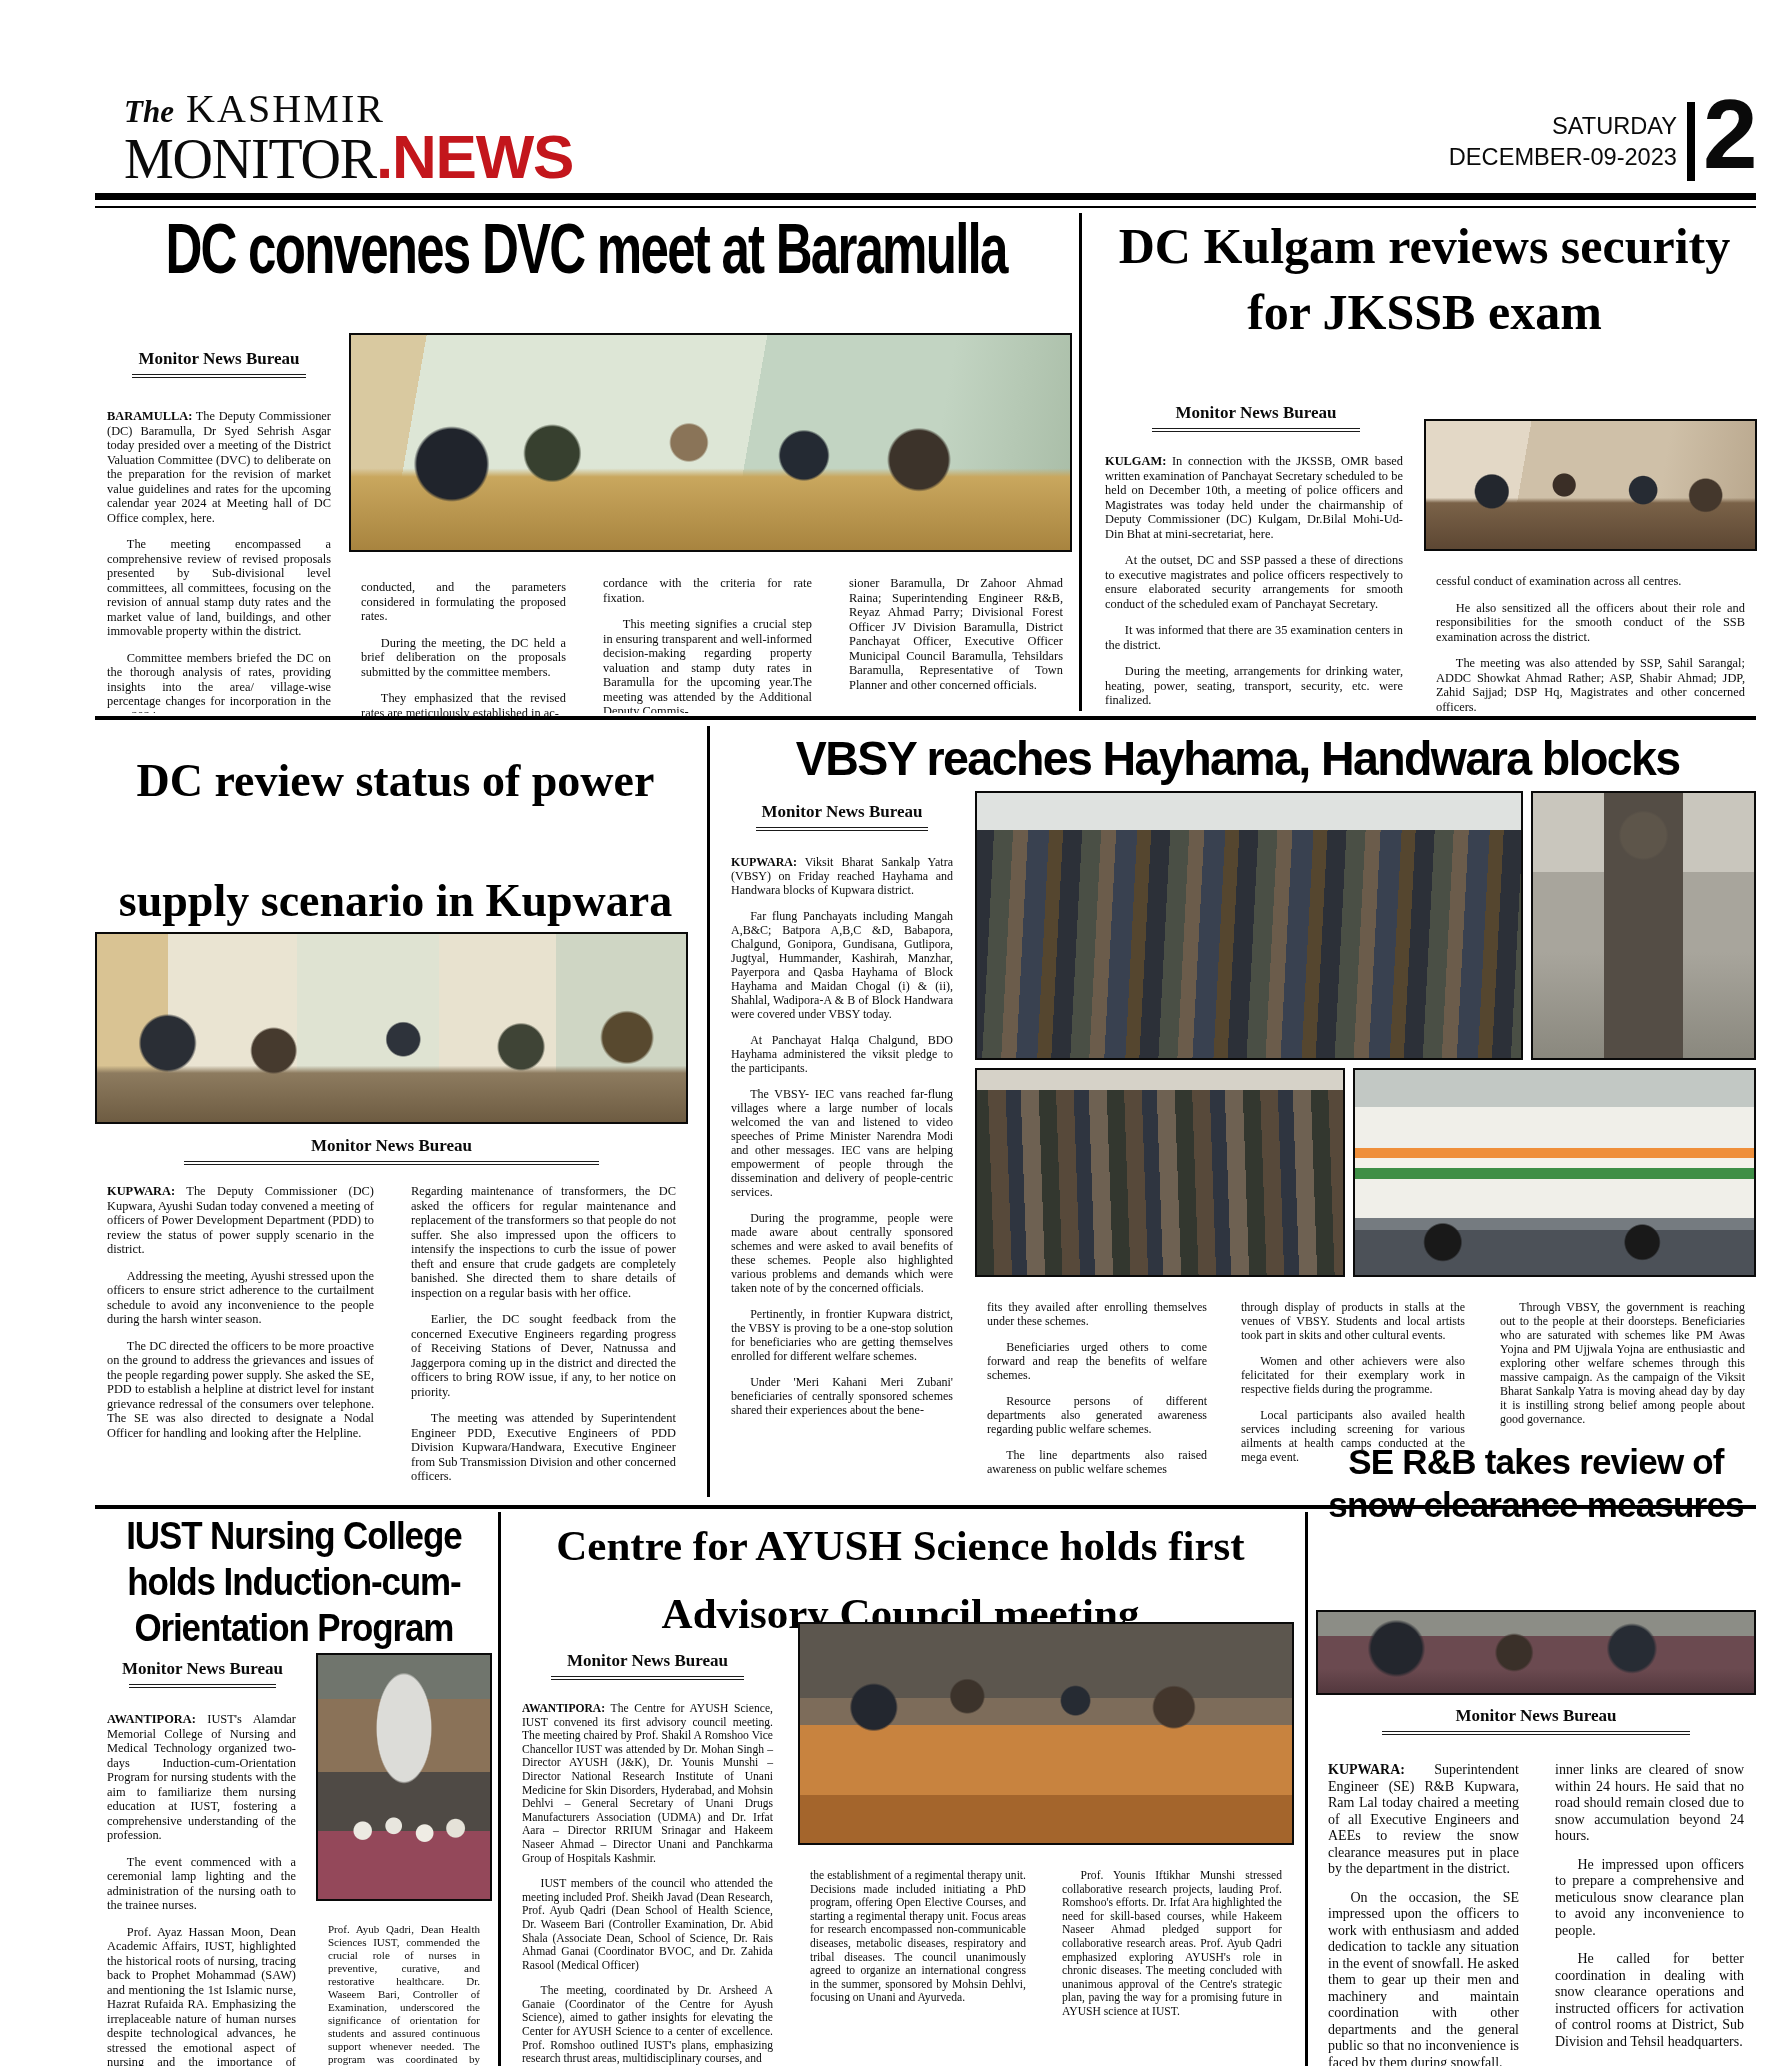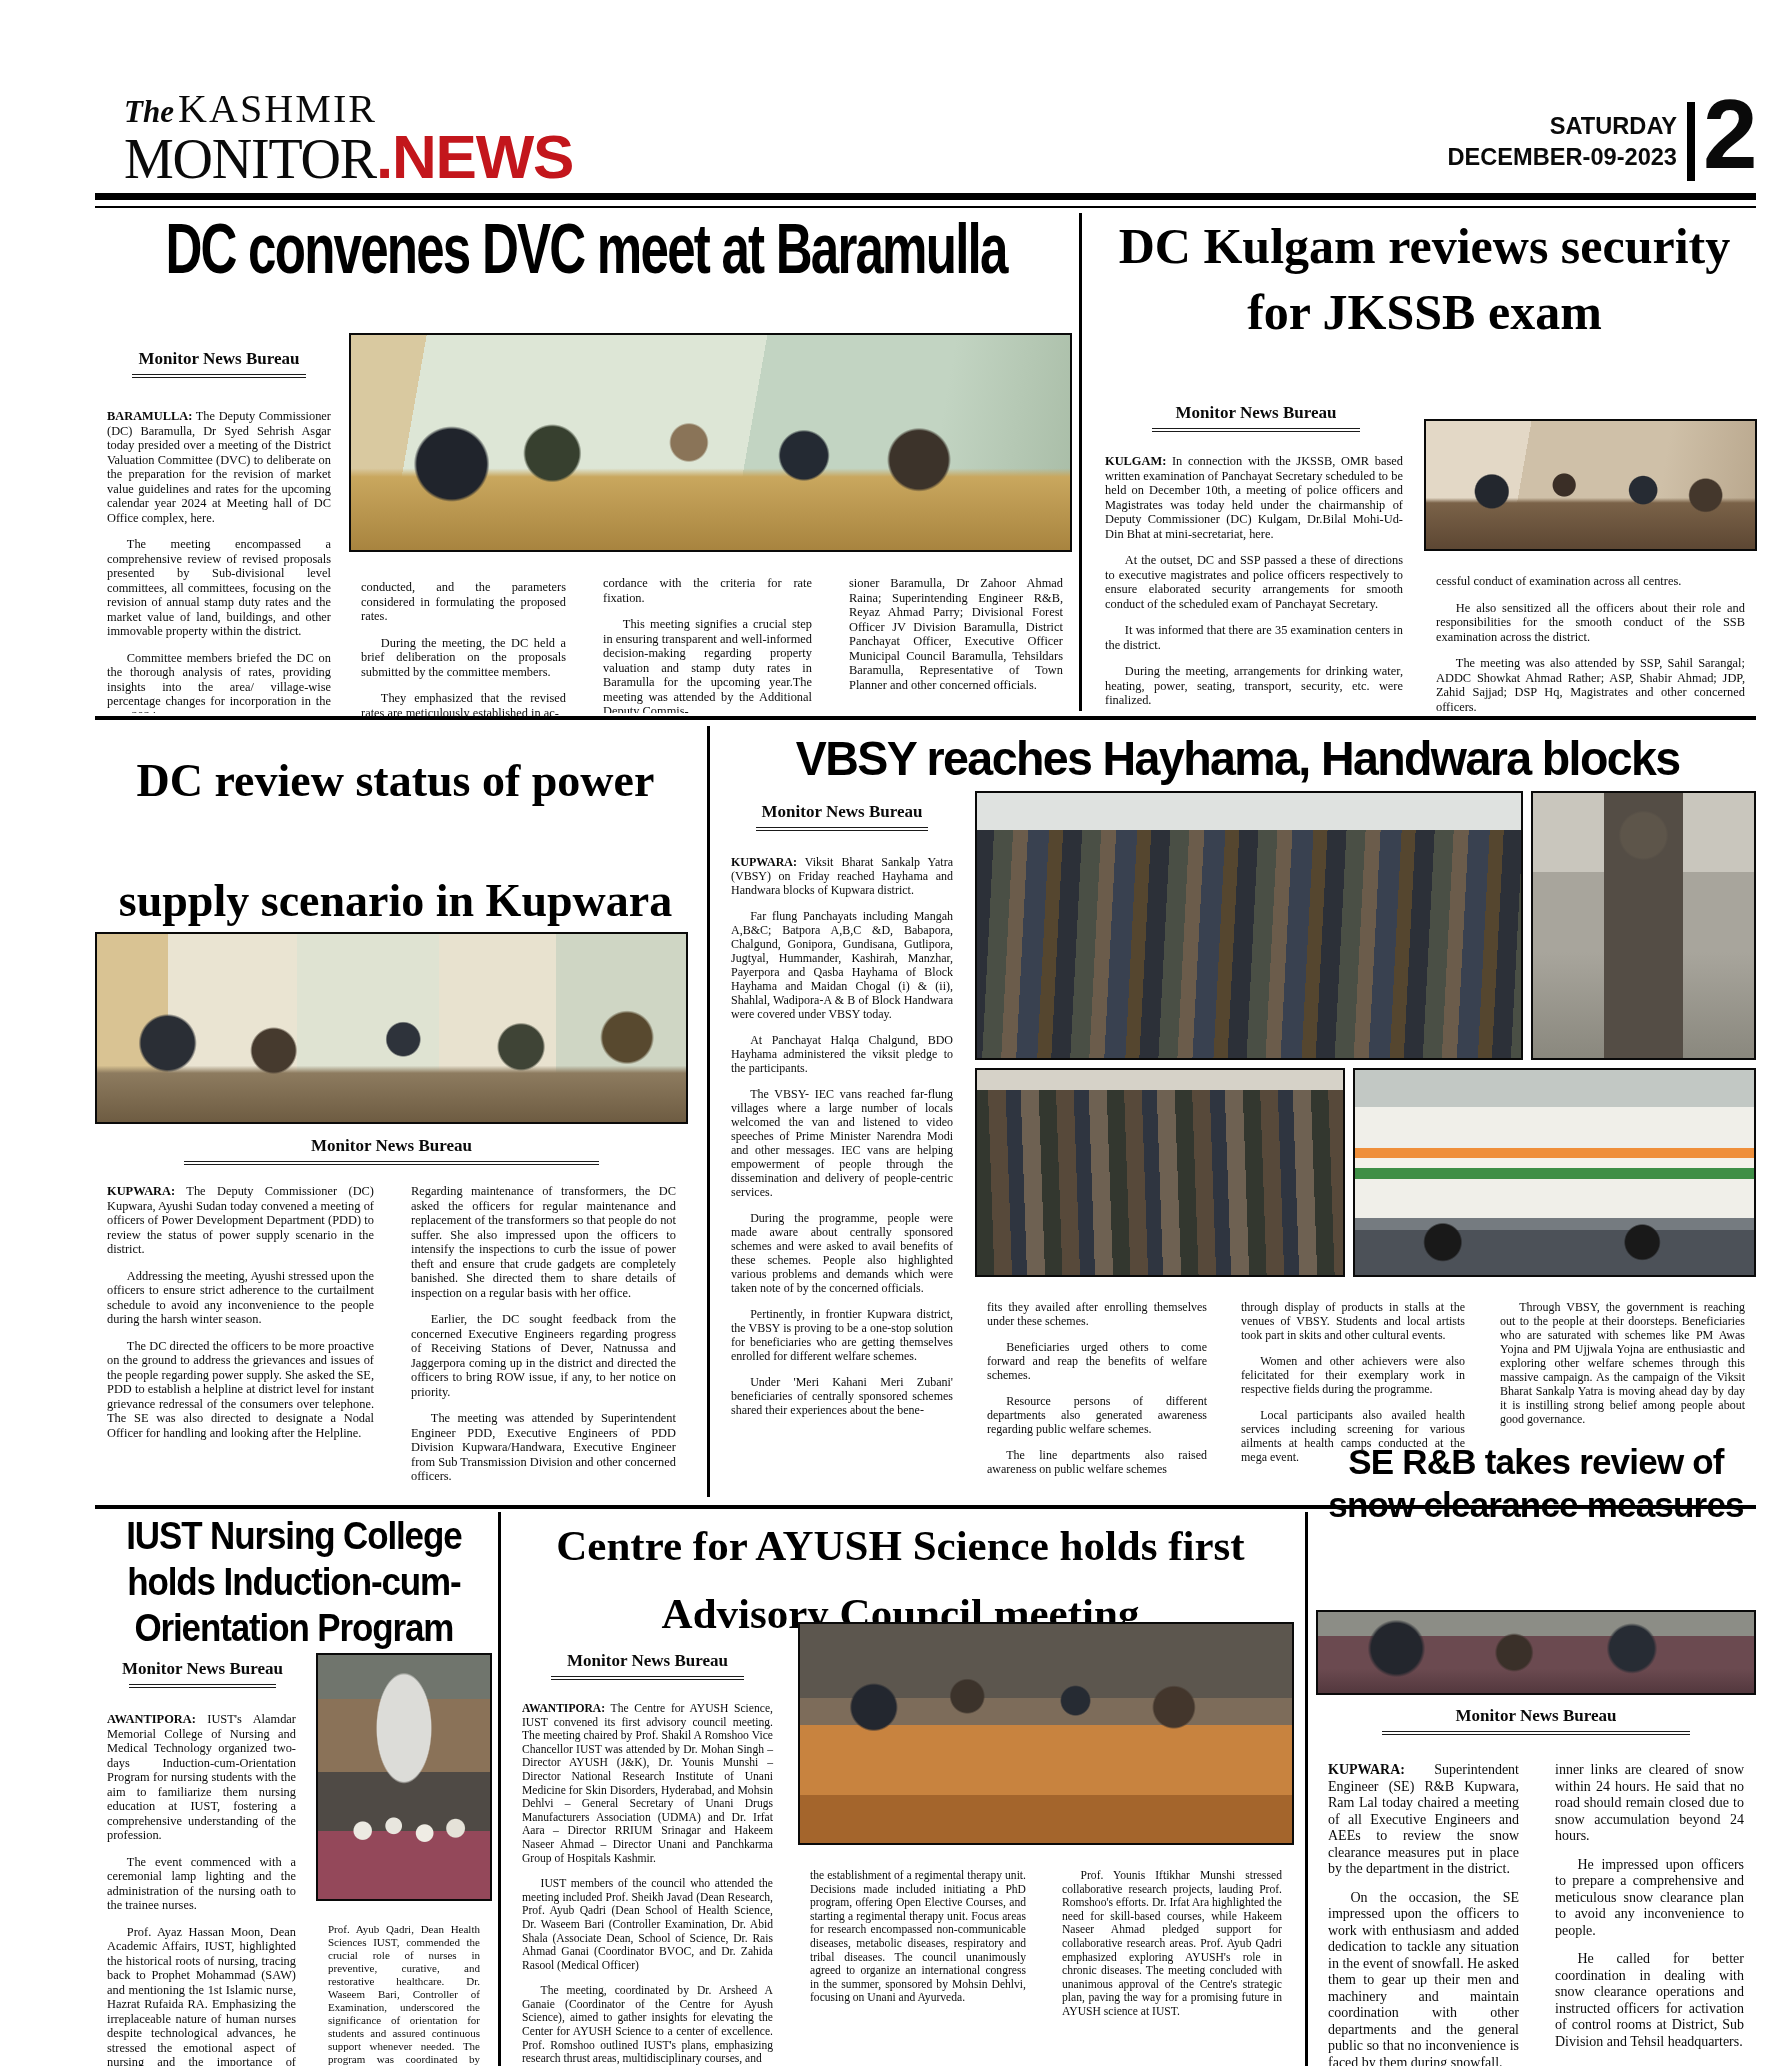--- a/index.html
+++ b/index.html
@@ -2,26 +2,26 @@
 <html style="--accent: #c3161c;font-size:6.6px"><head>
 <meta charset="utf-8">
 <style>
   *{box-sizing:border-box;margin:0;padding:0}
   :root{--accent:#c3161c}
   body{margin:0;background:#ffffff}
   .page{position:relative;width:1767px;height:2587px;background:#fff;
         font-family:"Liberation Serif",serif;color:#0a0a0a;overflow:hidden}
   .abs{position:absolute}
   
-  .logo-the{font-family:"Liberation Serif",serif;font-style:italic;font-weight:700;font-size:31px;margin-right:4px}
+  .logo-the{font-family:"Liberation Serif",serif;font-style:italic;font-weight:700;font-size:31px;margin-right:12px}
   .logo-kashmir{font-family:"Liberation Serif",serif;font-size:40px;letter-spacing:2.1px}
   .logo-bottom{margin-top:-11.6px}
   .logo-monitor{font-family:"Liberation Serif",serif;font-size:56px;letter-spacing:-1.2px}
   .logo-news{font-family:"Liberation Sans",sans-serif;font-weight:700;font-size:62px;color:var(--accent);letter-spacing:-1.2px}
-  .dateblock{font-family:"Liberation Sans",sans-serif;font-weight:700;font-size:23.6px;line-height:31px;text-align:right}
+  .dateblock{font-family:"Liberation Sans",sans-serif;font-weight:400;font-size:23.6px;line-height:31px;text-align:right}
   .pagebar{width:3.3px;border-left:4.1px solid #000;border-right:4.1px solid #000}
   .pagenum{font-family:"Liberation Sans",sans-serif;font-weight:700;font-size:98px;line-height:99px}
   
   .hrule{position:absolute;background:#000;height:3.7px}
   .vrule{position:absolute;background:#000;width:2.9px}
   
   .headline{font-weight:700;color:#000;text-align:center;white-space:pre-line}
   .h-sans{font-family:"Liberation Sans",sans-serif}
   .h-serif{font-family:"Liberation Serif",serif}
   .nowrap{white-space:nowrap}

